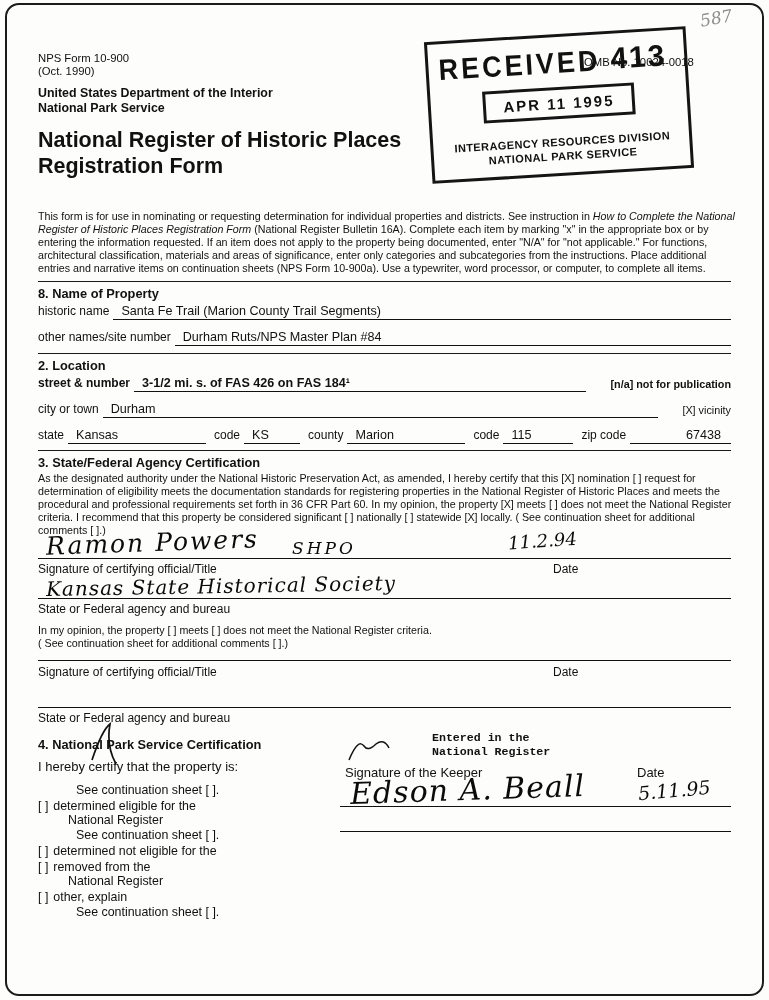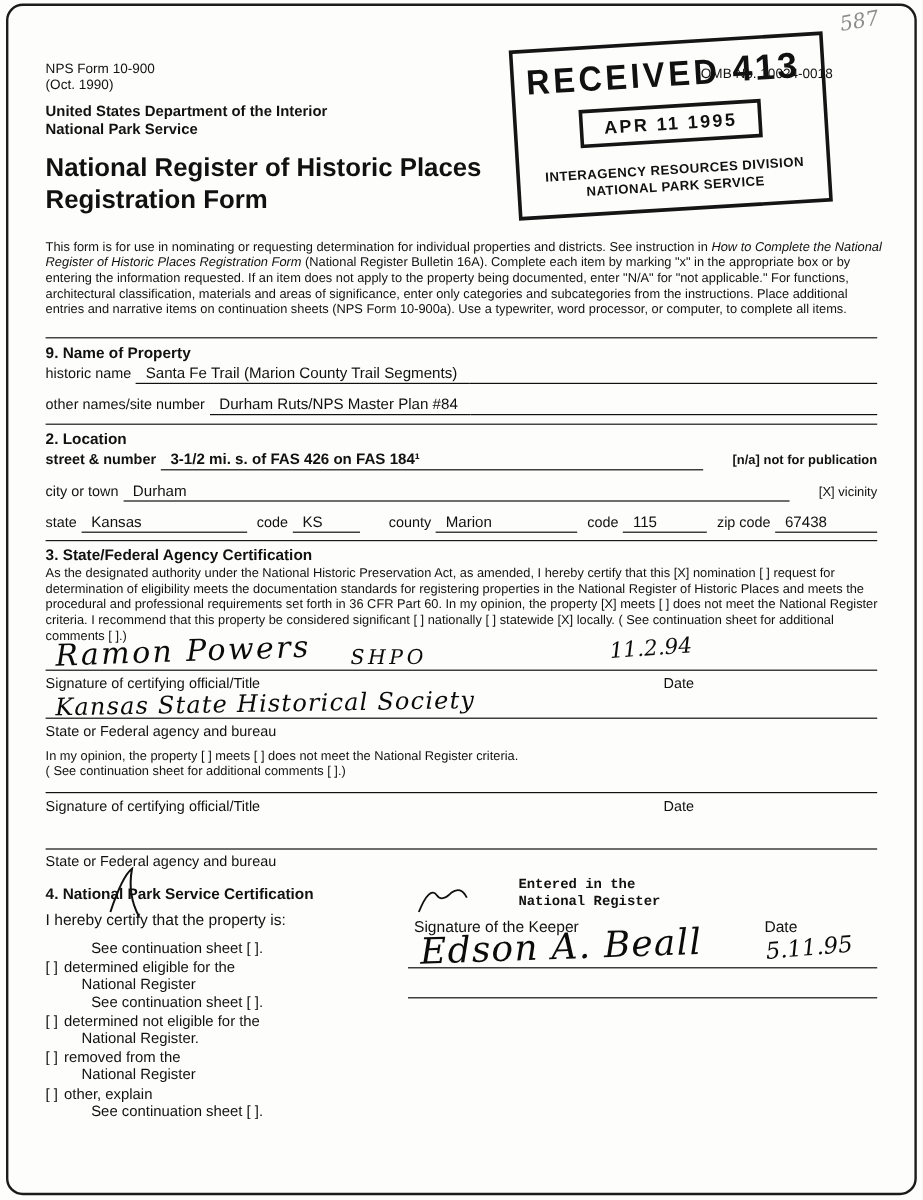--- a/index.html
+++ b/index.html
@@ -62,26 +62,26 @@
   <div class="abs b" style="left:38px;top:86px;font-size:12.4px;line-height:14.5px;">
     <div>United States Department of the Interior</div>
     <div>National Park Service</div>
   </div>
 
   <div class="abs b" style="left:38px;top:128px;font-size:21.5px;line-height:25.5px;">
     <div>National Register of Historic Places</div>
     <div>Registration Form</div>
   </div>
 
-  <div class="abs small" style="left:38px;top:200px;width:697px;">
+  <div class="abs small" style="left:38px;top:210px;width:697px;">
     <span>This form is for use in nominating or requesting determination for individual properties and districts. See instruction in </span><i>How to Complete the National Register of Historic Places Registration Form</i><span> (National Register Bulletin 16A). Complete each item by marking "x" in the appropriate box or by entering the information requested. If an item does not apply to the property being documented, enter "N/A" for "not applicable." For functions, architectural classification, materials and areas of significance, enter only categories and subcategories from the instructions. Place additional entries and narrative items on continuation sheets (NPS Form 10-900a). Use a typewriter, word processor, or computer, to complete all items.</span>
   </div>
 
   <div class="sec-rule" style="top:281px;"></div>
-  <div class="abs sec-h" style="left:38px;top:286px;">9. Name of Property</div>
+  <div class="abs sec-h" style="left:38px;top:286px;">8. Name of Property</div>
 
   <div class="abs frow" style="left:38px;top:301px;width:693px;height:19px;">
     <span class="lbl">historic name</span>
     <span class="val">Santa Fe Trail (Marion County Trail Segments)</span>
     <span class="fill"></span>
   </div>
 
   <div class="abs frow" style="left:38px;top:327px;width:693px;height:19px;">
     <span class="lbl">other names/site number</span>
     <span class="val">Durham Ruts/NPS Master Plan #84</span>
@@ -103,26 +103,26 @@
     <span class="val">Durham</span>
     <span class="fill"></span>
     <span class="rlbl">[X] vicinity</span>
   </div>
 
   <div class="abs frow" style="left:38px;top:425px;width:693px;height:19px;">
     <span class="lbl">state</span>
     <span class="val" style="min-width:120px;">Kansas</span>
     <span class="lbl" style="margin-left:8px;">code</span>
     <span class="val" style="min-width:38px;">KS</span>
-    <span class="lbl" style="margin-left:24px;">county</span>
+    <span class="lbl" style="margin-left:8px;">county</span>
     <span class="val" style="min-width:100px;">Marion</span>
     <span class="lbl" style="margin-left:8px;">code</span>
     <span class="val" style="min-width:52px;">115</span>
     <span class="lbl" style="margin-left:8px;">zip code</span>
-    <span class="val" style="flex:1;">67438</span>
+    <span class="val" style="flex:1;text-align:right;">67438</span>
   </div>
 
   <div class="sec-rule" style="top:450px;"></div>
   <div class="abs sec-h" style="left:38px;top:455px;">3. State/Federal Agency Certification</div>
 
   <div class="abs small" style="left:38px;top:472px;width:697px;">As the designated authority under the National Historic Preservation Act, as amended, I hereby certify that this [X] nomination [ ] request for determination of eligibility meets the documentation standards for registering properties in the National Register of Historic Places and meets the procedural and professional requirements set forth in 36 CFR Part 60. In my opinion, the property [X] meets [ ] does not meet the National Register criteria. I recommend that this property be considered significant [ ] nationally [ ] statewide [X] locally. ( See continuation sheet for additional comments [ ].)</div>
 
   <div class="abs hand" style="left:46px;top:528px;font-size:25px;transform:rotate(-2deg);letter-spacing:2px;">Ramon Powers</div>
   <div class="abs hand" style="left:292px;top:538px;font-size:17px;letter-spacing:3px;font-style:italic;">SHPO</div>
   <div class="abs hand" style="left:508px;top:530px;font-size:18px;transform:rotate(-4deg);">11.2.94</div>
@@ -157,21 +157,20 @@
     <div class="ci">
       <div class="ci-sub">See continuation sheet [ ].</div>
     </div>
     <div class="ci">
       <div class="ci-l1"><span class="ci-check">[ ]</span><span>determined eligible for the</span></div>
       <div class="ci-l2">National Register</div>
       <div class="ci-sub">See continuation sheet [ ].</div>
     </div>
     <div class="ci">
       <div class="ci-l1"><span class="ci-check">[ ]</span><span>determined not eligible for the</span></div>
-      <div class="ci-l2">National Register.</div>
     </div>
     <div class="ci">
       <div class="ci-l1"><span class="ci-check">[ ]</span><span>removed from the</span></div>
       <div class="ci-l2">National Register</div>
     </div>
     <div class="ci">
       <div class="ci-l1"><span class="ci-check">[ ]</span><span>other, explain</span></div>
       <div class="ci-sub">See continuation sheet [ ].</div>
     </div>
   </div>

